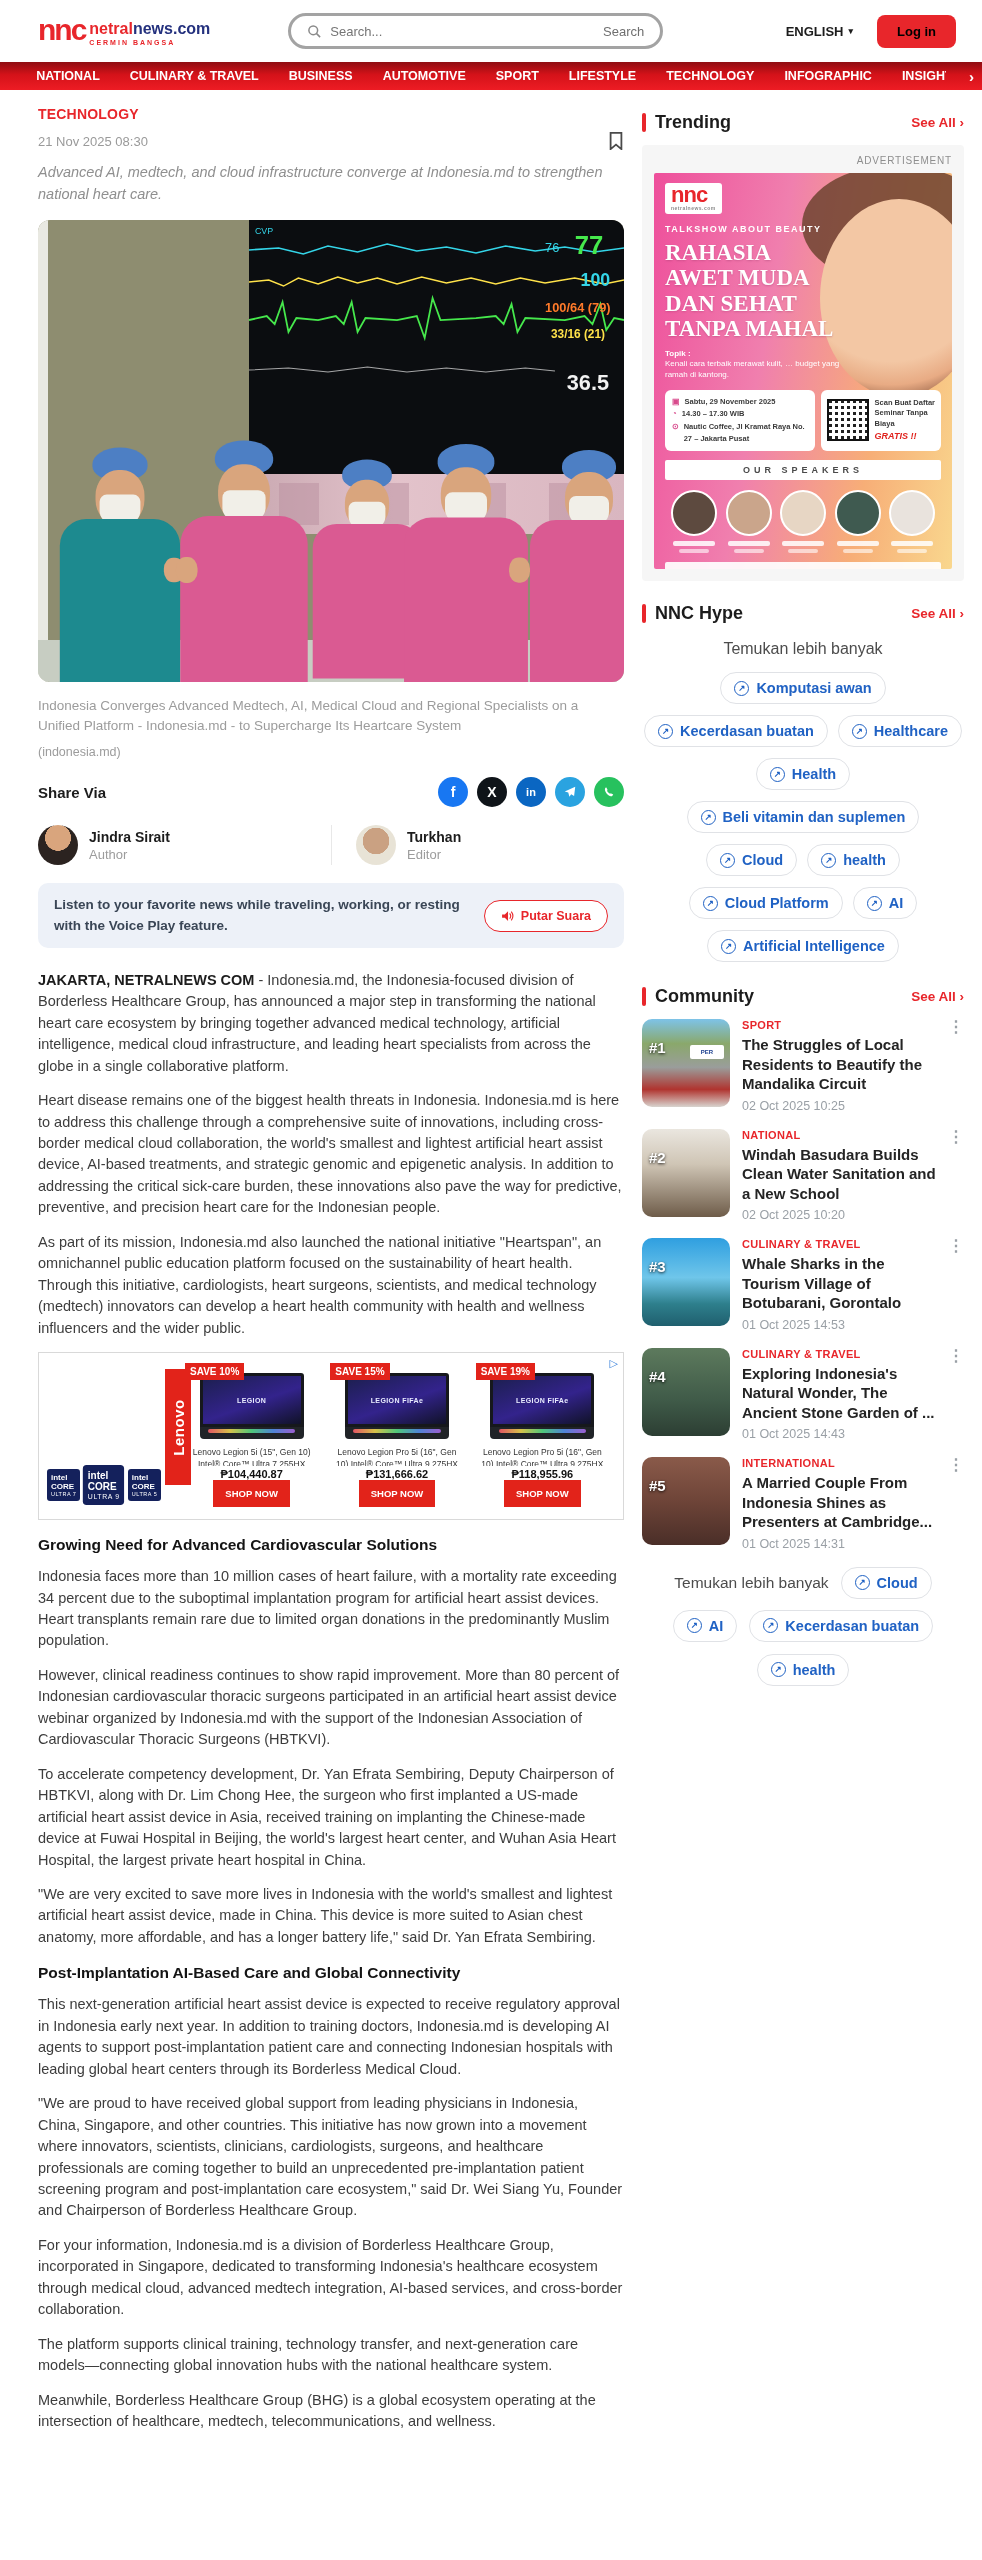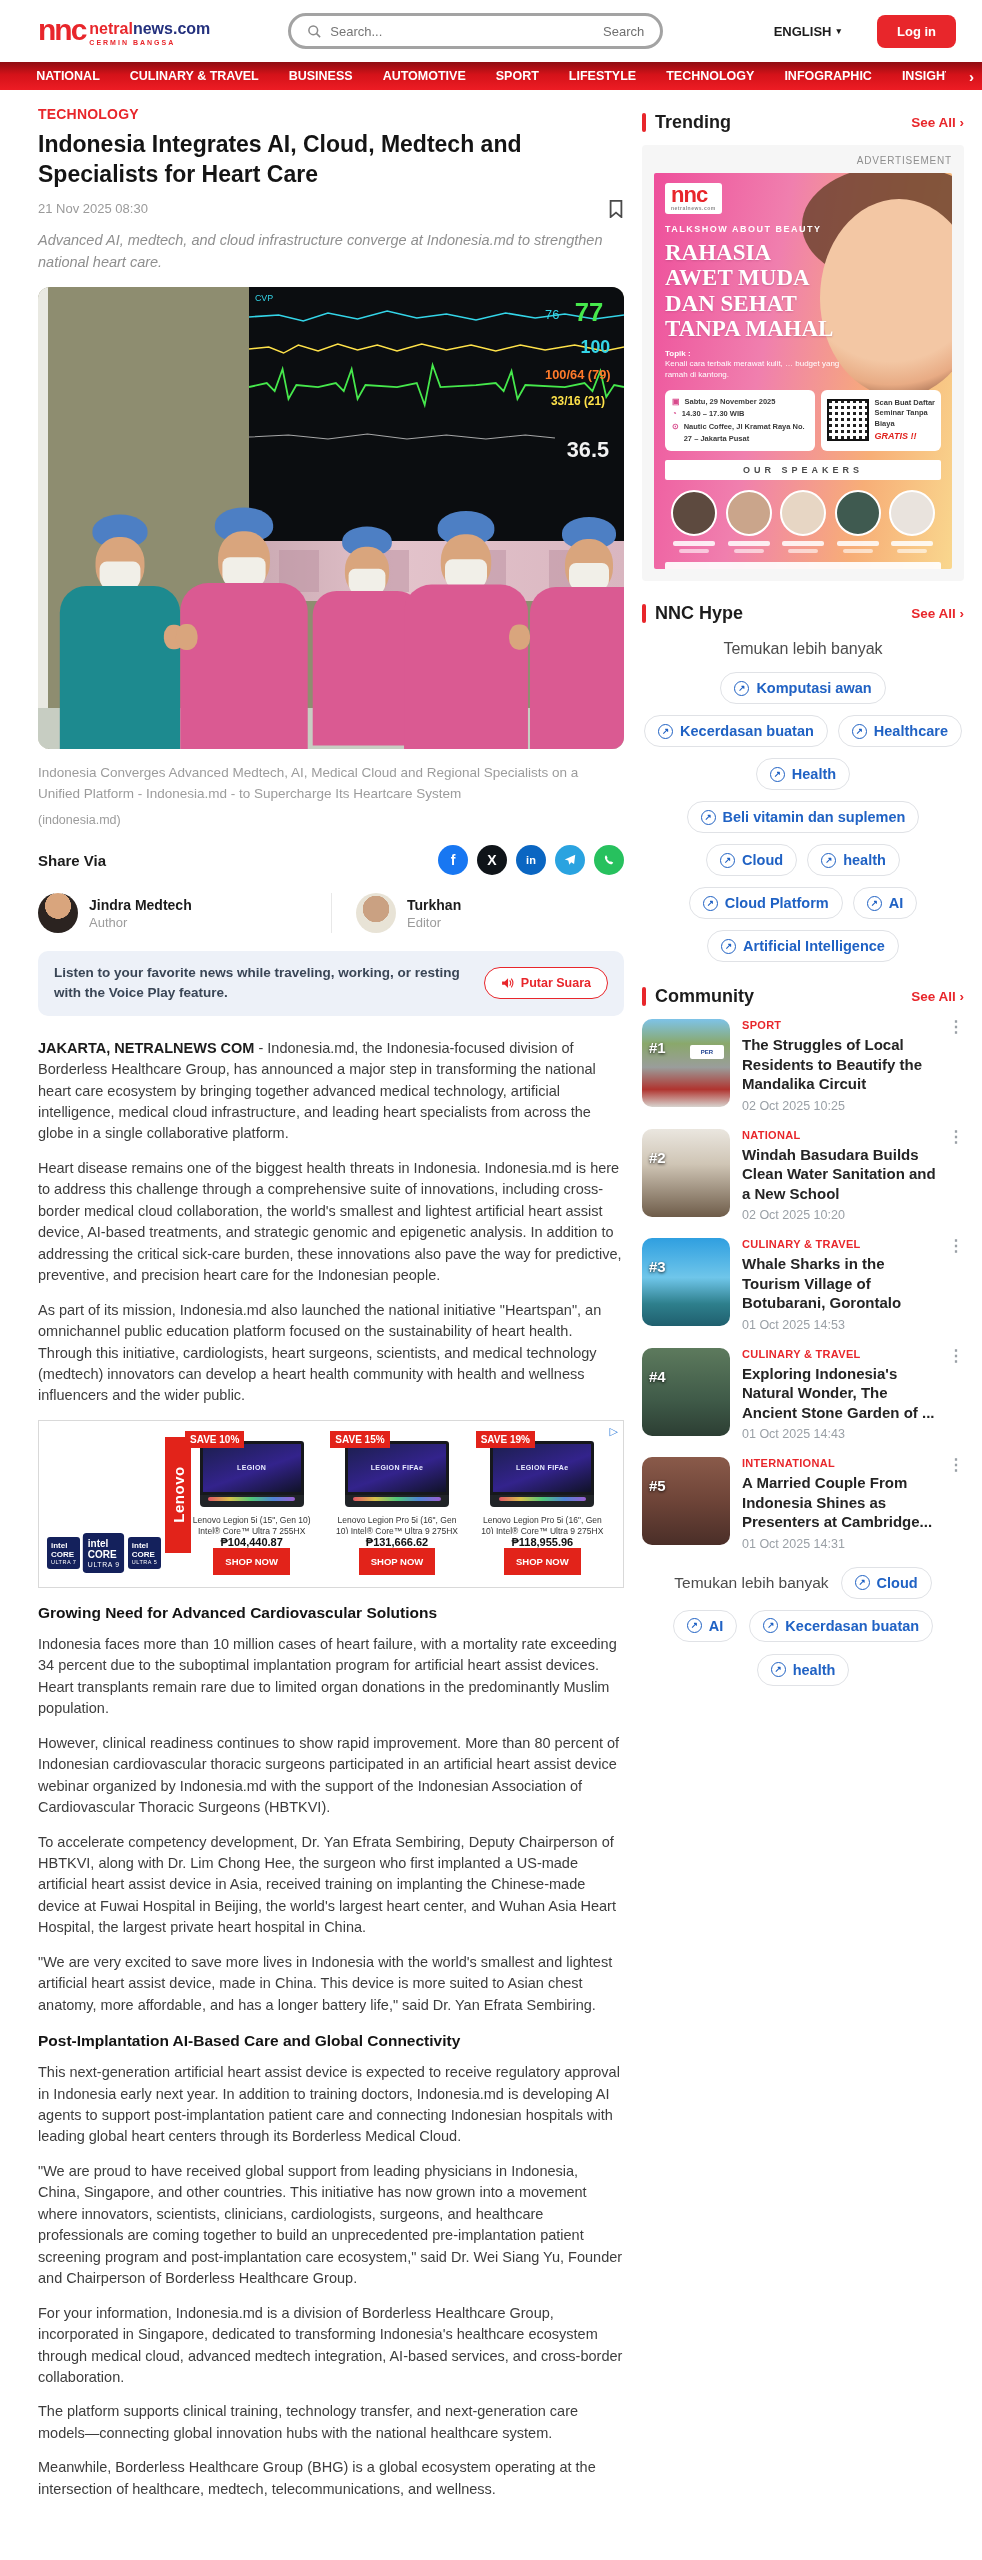--- a/index.html
+++ b/index.html
@@ -14,21 +14,21 @@
   .logo-nnc { color:#e8262b; font-weight:bold; font-size:30px; letter-spacing:-2px; line-height:0.9; }
   .logo-right { display:flex; flex-direction:column; margin-top:4px; }
   .logo-brand { font-size:16px; font-weight:bold; }
   .logo-brand .red { color:#e8262b; } .logo-brand .blue { color:#24317e; }
   .logo-tag { color:#e8262b; font-size:7px; font-weight:bold; letter-spacing:2px; margin-top:1px; }
   .search-pill { margin-left:78px; width:375px; height:36px; border:3px solid #a3a3a3; border-radius:20px;
     display:flex; align-items:center; padding:0 16px; gap:8px; }
   .search-pill input { border:none; outline:none; flex:1; font-size:13px; color:#444; font-family:inherit; background:transparent; }
   .search-btn { color:#6f6f6f; font-size:13px; }
   .lang { margin-left:auto; font-weight:bold; font-size:13px; color:#1c1c1c; display:flex; align-items:center; gap:5px; cursor:pointer; }
-  .login-btn { margin-left:36px; background:#e8262b; color:#ffffff; font-weight:bold; font-size:13px;
+  .login-btn { margin-left:24px; background:#e8262b; color:#000000; font-weight:bold; font-size:13px;
     padding:9px 20px; border:none; border-radius:8px; cursor:pointer; font-family:inherit; }
   
   .nav { height:28px; background:linear-gradient(180deg,#8f0d12 0%, #d41219 45%, #ed1c24 100%);
     display:flex; align-items:center; justify-content:center; gap:30px; position:relative; padding:0 30px; }
   .nav a { color:#fff; font-weight:bold; font-size:12.5px; text-decoration:none; white-space:nowrap; }
   .nav-chevron { position:absolute; right:8px; color:#fff; font-size:15px; font-weight:bold; }
   
   .content { display:flex; gap:18px; padding:16px 18px 0 38px; }
   .main { width:586px; }
   .sidebar { width:322px; }
@@ -207,21 +207,20 @@
   <a href="#">TECHNOLOGY</a>
   <a href="#">INFOGRAPHIC</a>
   <a href="#" style="max-width:44px;overflow:hidden;">INSIGHT</a>
   <span class="nav-chevron">›</span>
 </nav>
 
 <div class="content">
 
   <main class="main">
     <div class="cat">TECHNOLOGY</div>
-    <h1 class="title">Indonesia Integrates AI, Cloud, Medtech and Specialists for Heart Care</h1>
     <div class="meta-row">
       <span class="date">21 Nov 2025 08:30</span>
       <svg width="16" height="18" viewBox="0 0 16 20">
           <path d="M2 1 h12 v18 l-6 -5 l-6 5 z" fill="none" stroke="#4a4a4a" stroke-width="2"></path>
         </svg>
     </div>
     <p class="subtitle">Advanced AI, medtech, and cloud infrastructure converge at Indonesia.md to strengthen national heart care.</p>
 
     <div class="photo">
       <div class="wall-light"></div>
@@ -307,21 +306,21 @@
           <svg width="15" height="15" viewBox="0 0 24 24">
             <path d="M6 4 c-2 2 -2 5 1 9 c3 4 6 5 9 5 l2-3 l-4-2 l-1 1 c-2-1 -4-3 -5-5 l1-1 l-2-4 z" fill="#fff"></path>
           </svg>
         </span>
     </div>
 
     <div class="authors">
       <div class="author">
         <span class="avatar av1"></span>
         <span>
-          <div class="author-name">Jindra Medtech</div>
+          <div class="author-name">Jindra Sirait</div>
           <div class="author-role">Author</div>
         </span>
       </div>
       <div class="author">
         <span class="avatar av2"></span>
         <span>
           <div class="author-name">Turkhan</div>
           <div class="author-role">Editor</div>
         </span>
       </div>

